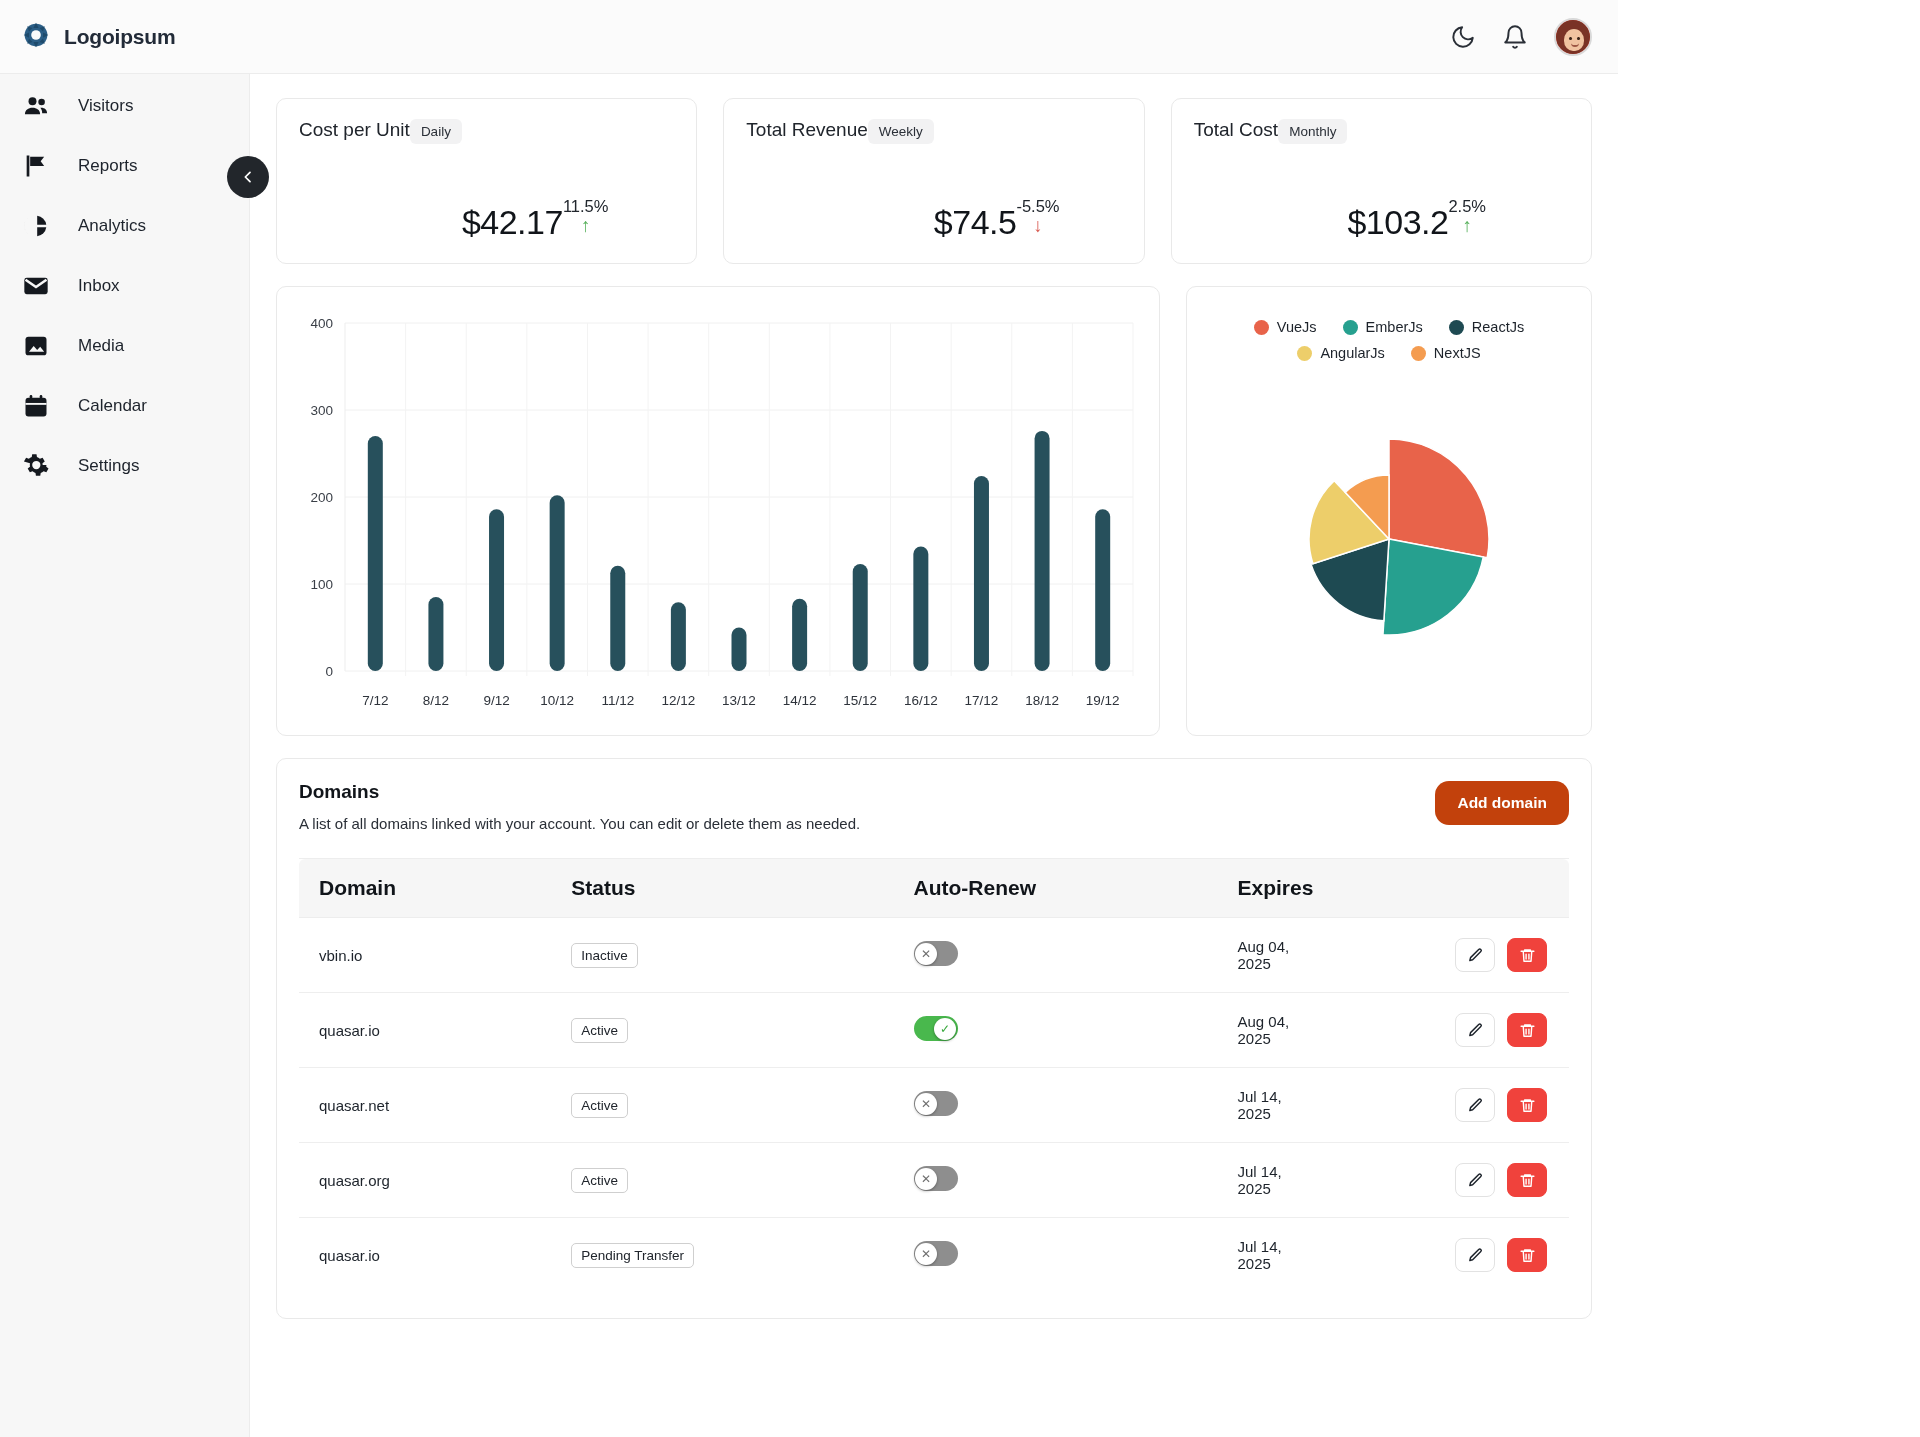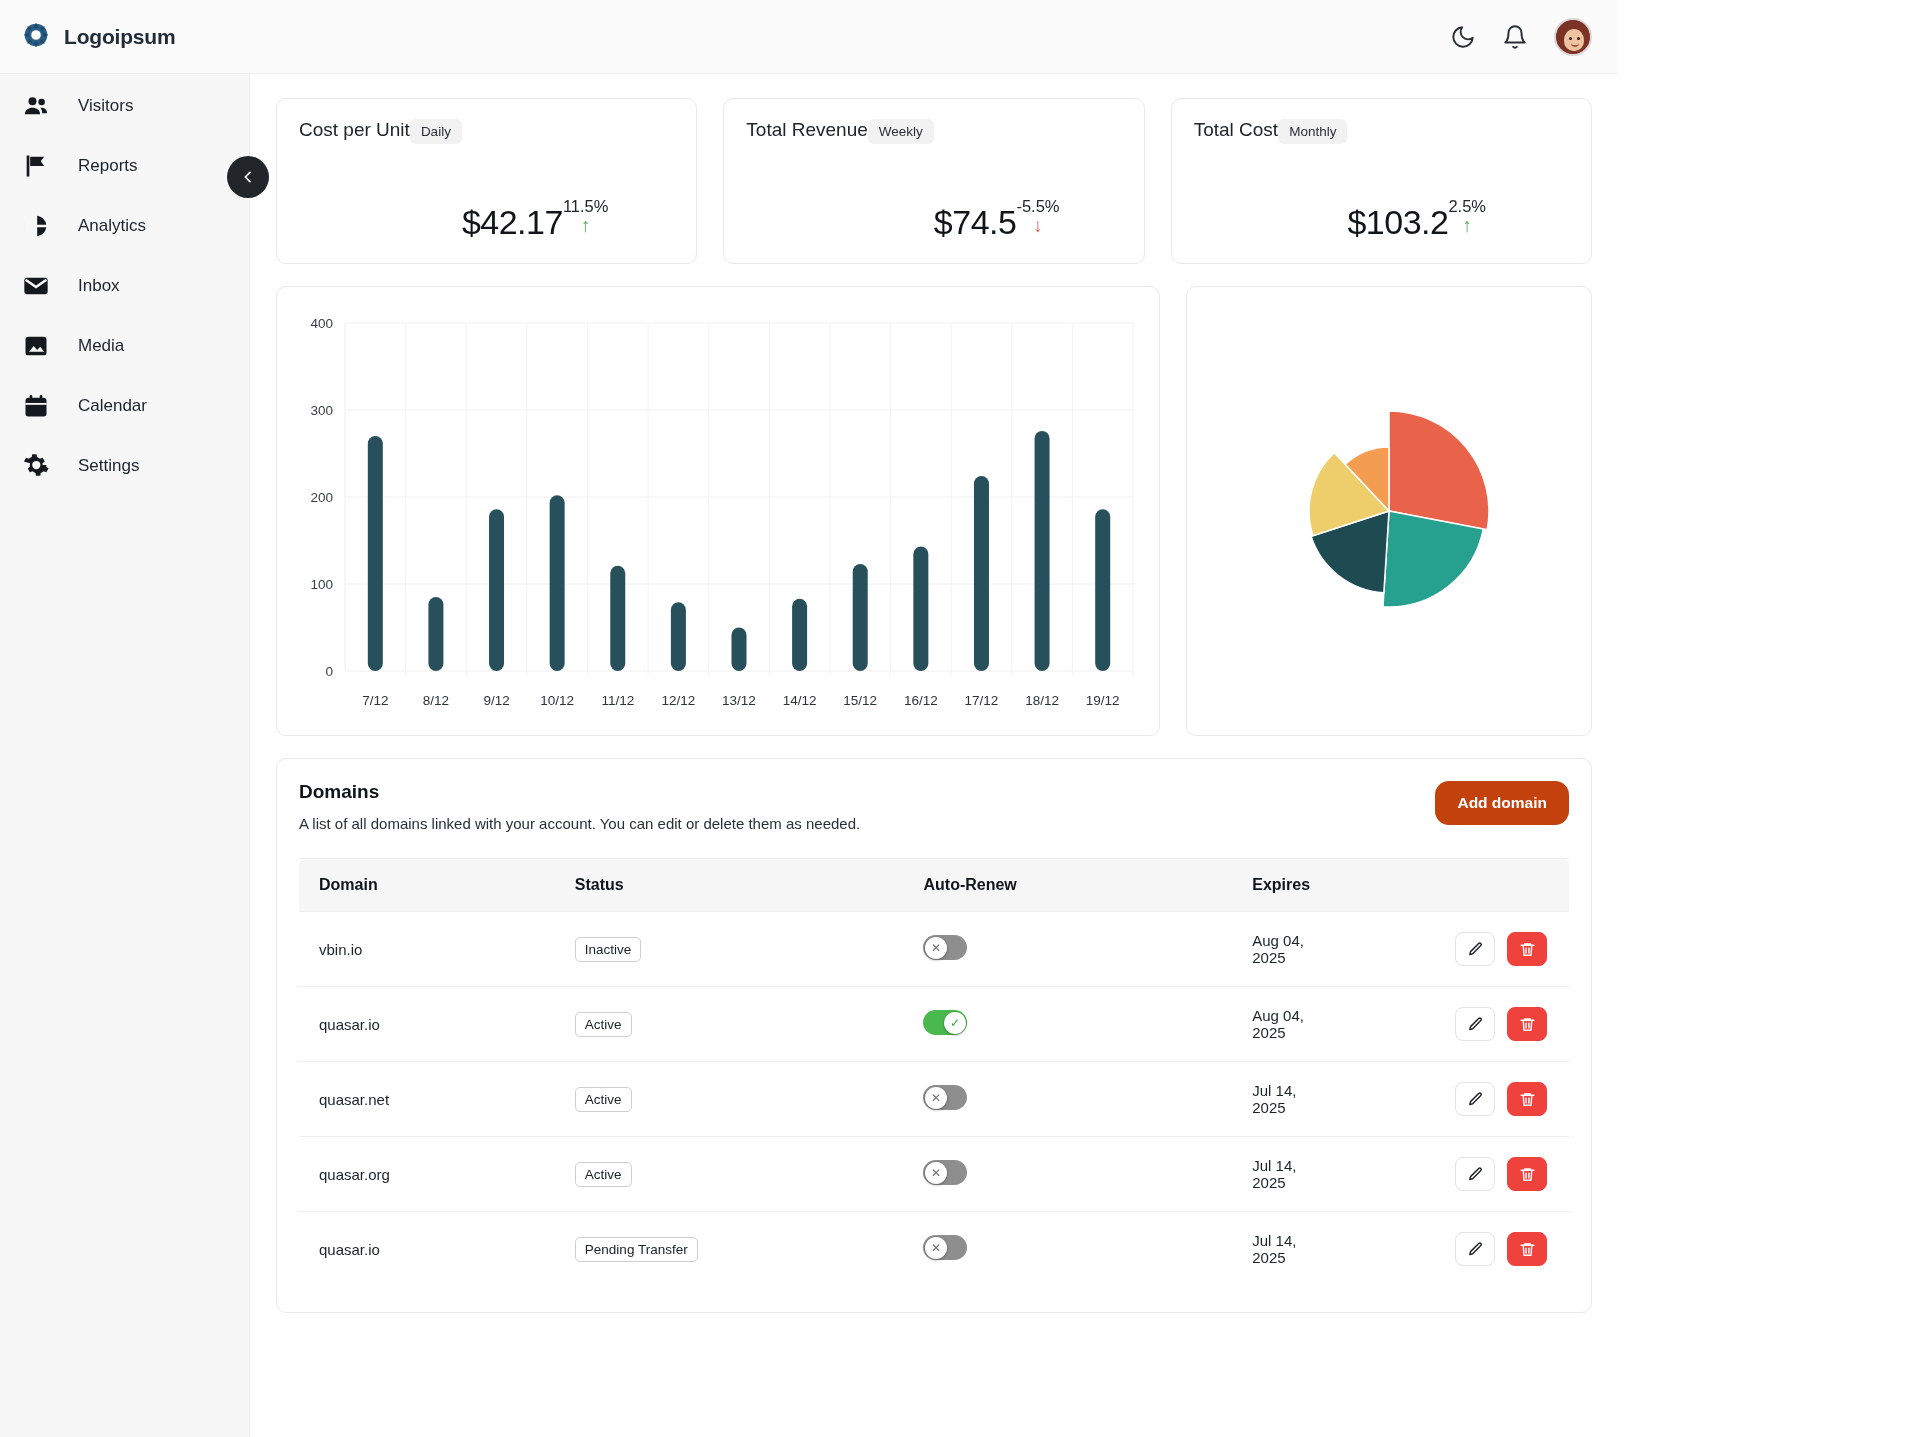--- a/index.html
+++ b/index.html
@@ -110,21 +110,21 @@
   .tbl-sub { font-size:15px; color:#2a2f37; margin-top:12px; }
   .add-btn {
     margin-left:auto; background:#c2410c; color:#fff;
     border:none; border-radius:14px; padding:13px 22px;
     font-size:15.5px; font-weight:bold; cursor:pointer;
     font-family:"Liberation Sans", sans-serif;
   }
   table { width:100%; border-collapse:collapse; margin-top:26px; }
   thead th {
     background:#f6f6f6; text-align:left;
-    font-size:16px; font-weight:bold; color:#11151a;
+    font-size:21px; font-weight:bold; color:#11151a;
     padding:17px 0 17px 0; border-top:1px solid #ededed; border-bottom:1px solid #ededed;
   }
   thead th:first-child { padding-left:20px; border-radius:6px 0 0 0; }
   thead th:last-child  { border-radius:0 6px 0 0; }
   tbody td { padding:20px 0; font-size:15px; color:#1d232b; border-bottom:1px solid #eeeeee; }
   tbody tr:last-child td { border-bottom:none; }
   tbody td:first-child { padding-left:20px; }
   .col-domain{ width:290px; } .col-status{ width:370px; }
   .col-renew{ width:350px; } .col-exp{ width:auto; } .col-act{ width:270px; }
   .badge {
@@ -392,20 +392,42 @@
               <rect x="747.576923076923" y="125.88000000000002" width="15" height="240.11999999999998" rx="7.5" fill="#27505c"></rect>
               <line x1="785.3846153846154" y1="18" x2="785.3846153846154" y2="371" stroke="#f3f3f3" stroke-width="1"></line>
               <text x="755.076923076923" y="400" text-anchor="middle" font-size="13.5" fill="#2e333b" font-family="&quot;Liberation Sans&quot;, sans-serif">18/12</text>
               <rect x="808.1923076923076" y="204.17999999999998" width="15" height="161.82000000000002" rx="7.5" fill="#27505c"></rect>
               <line x1="846" y1="18" x2="846" y2="371" stroke="#f3f3f3" stroke-width="1"></line>
               <text x="815.6923076923076" y="400" text-anchor="middle" font-size="13.5" fill="#2e333b" font-family="&quot;Liberation Sans&quot;, sans-serif">19/12</text>
             </svg>
         </div>
 
         <div class="card pie-card">
+          <div class="legend" id="legend">
+              <div class="legend-item">
+                <span class="legend-dot" style="background: rgb(232, 99, 74);"></span>
+                <span>VueJs</span>
+              </div>
+              <div class="legend-item">
+                <span class="legend-dot" style="background: rgb(38, 160, 143);"></span>
+                <span>EmberJs</span>
+              </div>
+              <div class="legend-item">
+                <span class="legend-dot" style="background: rgb(30, 74, 82);"></span>
+                <span>ReactJs</span>
+              </div>
+              <div class="legend-item">
+                <span class="legend-dot" style="background: rgb(237, 206, 106);"></span>
+                <span>AngularJs</span>
+              </div>
+              <div class="legend-item">
+                <span class="legend-dot" style="background: rgb(244, 156, 80);"></span>
+                <span>NextJS</span>
+              </div>
+            </div>
           <div class="pie-wrap">
             <svg id="piesvg" width="330" height="320" viewBox="0 0 330 320">
                 <path d="M 165 160 L 165 60 A 100 100 0 0 1 263.2287250728689 178.7381314585725 Z" fill="#e8634a" stroke="#ffffff" stroke-width="1.5"></path>
                 <path d="M 165 160 L 259.2995760699541 177.98860620022958 A 96 96 0 0 1 158.9721101251859 255.81056592911406 Z" fill="#26a08f" stroke="#ffffff" stroke-width="1.5"></path>
                 <path d="M 165 160 L 159.8511773985963 241.8381917311183 A 82 82 0 0 1 87.01336566379742 185.3393935387457 Z" fill="#1e4a52" stroke="#ffffff" stroke-width="1.5"></path>
                 <path d="M 165 160 L 88.91547869638772 184.7213595499958 A 80 80 0 0 1 110.23623152570488 101.6825098062871 Z" fill="#edce6a" stroke="#ffffff" stroke-width="1.5"></path>
                 <path d="M 165 160 L 121.18898522056391 113.34600784502967 A 64 64 0 0 1 165 96 Z" fill="#f49c50" stroke="#ffffff" stroke-width="1.5"></path>
               </svg>
           </div>
         </div>

